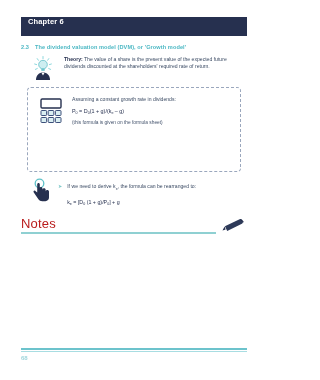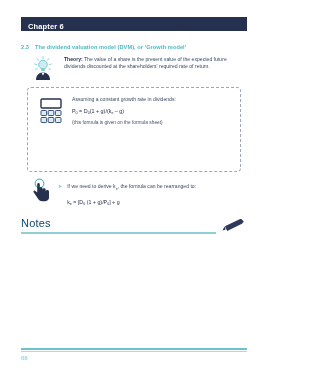--- a/index.html
+++ b/index.html
@@ -21,24 +21,24 @@
     background: #ffffff;
     padding: 0;
   }
 
   
   .chapter-bar {
     position: absolute;
     left: 21px;
     top: 17px;
     width: 226px;
-    height: 14px;
+    height: 19px;
     background: #26304f;
     display: flex;
-    align-items: flex-end;
+    align-items: flex-start;
   }
   .chapter-bar .label {
     color: #ffffff;
     font-size: 7.5px;
     font-weight: bold;
     letter-spacing: 0.15px;
     padding-left: 7px;
   }
 
   
@@ -166,22 +166,22 @@
   }
 
   
   .notes-wrap {
     position: absolute;
     left: 21px;
     top: 216px;
     width: 226px;
   }
   .notes-title {
-    font-size: 11px;
-    color: #0c4a6e;
+    font-size: 13px;
+    color: #b91c1c;
     letter-spacing: 0.2px;
     line-height: 15px;
   }
   .notes-rule {
     height: 1.6px;
     background: #8fd0d2;
     width: 195px;
     margin-top: 1px;
   }
   .pencil-icon {

